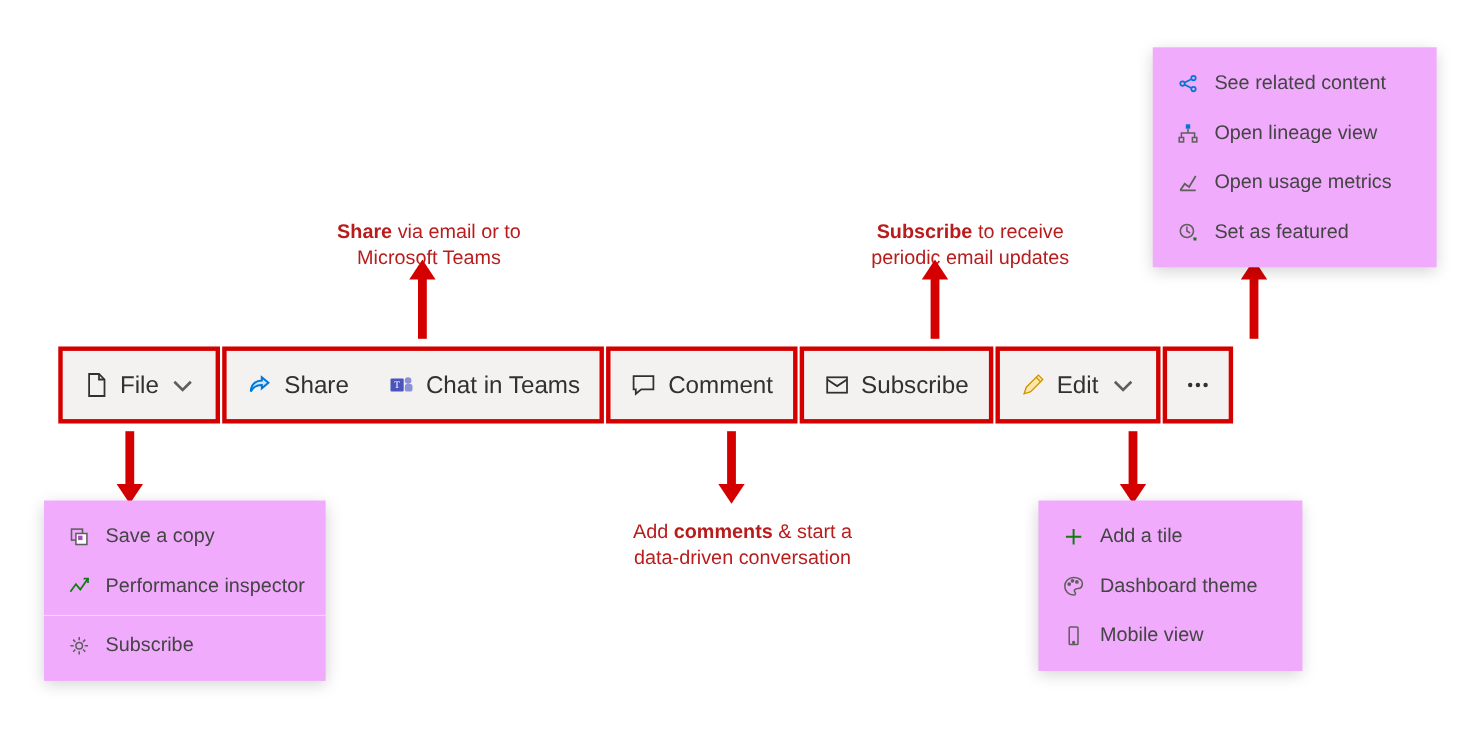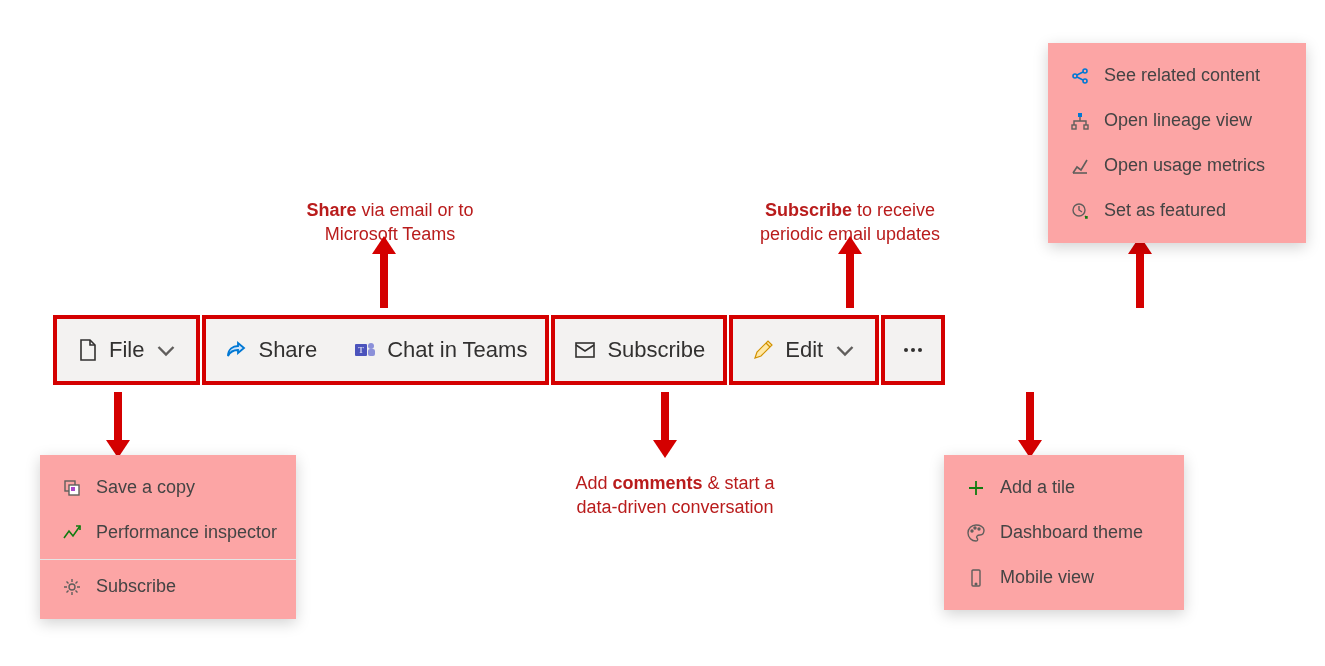--- a/index.html
+++ b/index.html
@@ -64,21 +64,21 @@
     position: absolute;
     width: 0; height: 0;
     border-left: 12px solid transparent;
     border-right: 12px solid transparent;
   }
   .arrow .head-dn { border-top: 18px solid #d40000; }
   .arrow .head-up { border-bottom: 18px solid #d40000; }
 
   .menu {
     position: absolute;
-    background: #fca5a5;
+    background: #f0abfc;
     box-shadow: 0 4px 14px rgba(0,0,0,.18);
     padding: 10px 0;
     font-size: 18px;
     color: #444;
   }
   .menu .mi {
     display: flex;
     align-items: center;
     gap: 14px;
     padding: 12px 22px;
@@ -92,21 +92,21 @@
   .menu .mi .mico svg { width: 20px; height: 20px; }
   .menu hr { border: none; border-top: 1px solid #e5e5e5; margin: 4px 0; }
 </style>
 </head>
 <body>
 
 <div class="callout" style="left:260px; top:198px; width:260px;">
   <b>Share</b><span> via email or to</span><br>
   <span>Microsoft Teams</span>
 </div>
-<div class="callout" style="left:720px; top:198px; width:260px;">
+<div class="callout" style="left:752px; top:198px; width:260px;">
   <b>Subscribe</b><span> to receive</span><br>
   <span>periodic email updates</span>
 </div>
 
 <div class="toolbar">
   <div class="tb-group">
     <div class="tb-btn">
       <span class="ico">
         <svg viewBox="0 0 24 24" fill="none" stroke="#323130" stroke-width="1.6">
             <path d="M6 2h9l5 5v15H6z"></path>
@@ -137,20 +137,30 @@
             <rect x="2" y="6" width="12" height="12" rx="1" fill="#4b53bc"></rect>
             <text x="8" y="15" font-size="9" text-anchor="middle" fill="#fff" font-family="Segoe UI">T</text>
             <circle cx="18" cy="8" r="3" fill="#8b90d9"></circle>
             <rect x="15" y="11" width="7" height="7" rx="2" fill="#8b90d9"></rect>
           </svg>
       </span>
       <span>Chat in Teams</span>
     </div>
   </div>
 
+  <div class="tb-group">
+    <div class="tb-btn">
+      <span class="ico">
+        <svg viewBox="0 0 24 24" fill="none" stroke="#323130" stroke-width="1.6">
+            <path d="M3 4h18v12H10l-5 4v-4H3z"></path>
+          </svg>
+      </span>
+      <span>Comment</span>
+    </div>
+  </div>
 
   <div class="tb-group">
     <div class="tb-btn">
       <span class="ico">
         <svg viewBox="0 0 24 24" fill="none" stroke="#323130" stroke-width="1.6">
             <rect x="3" y="5" width="18" height="14"></rect>
             <path d="M3 7l9 6 9-6"></path>
           </svg>
       </span>
       <span>Subscribe</span>

